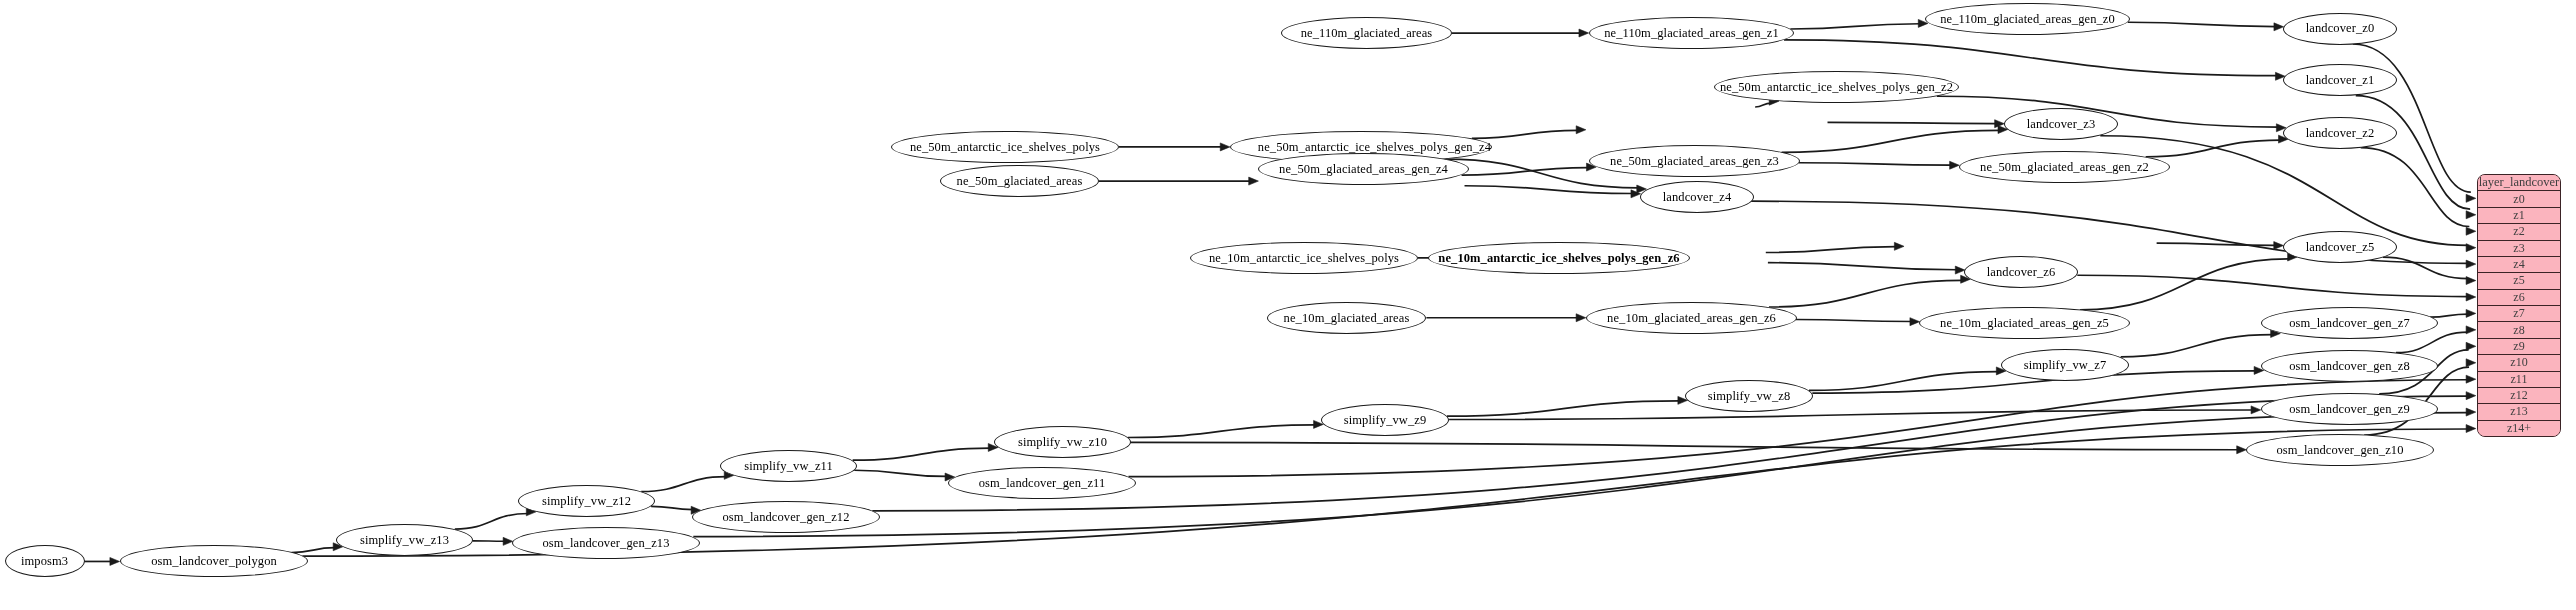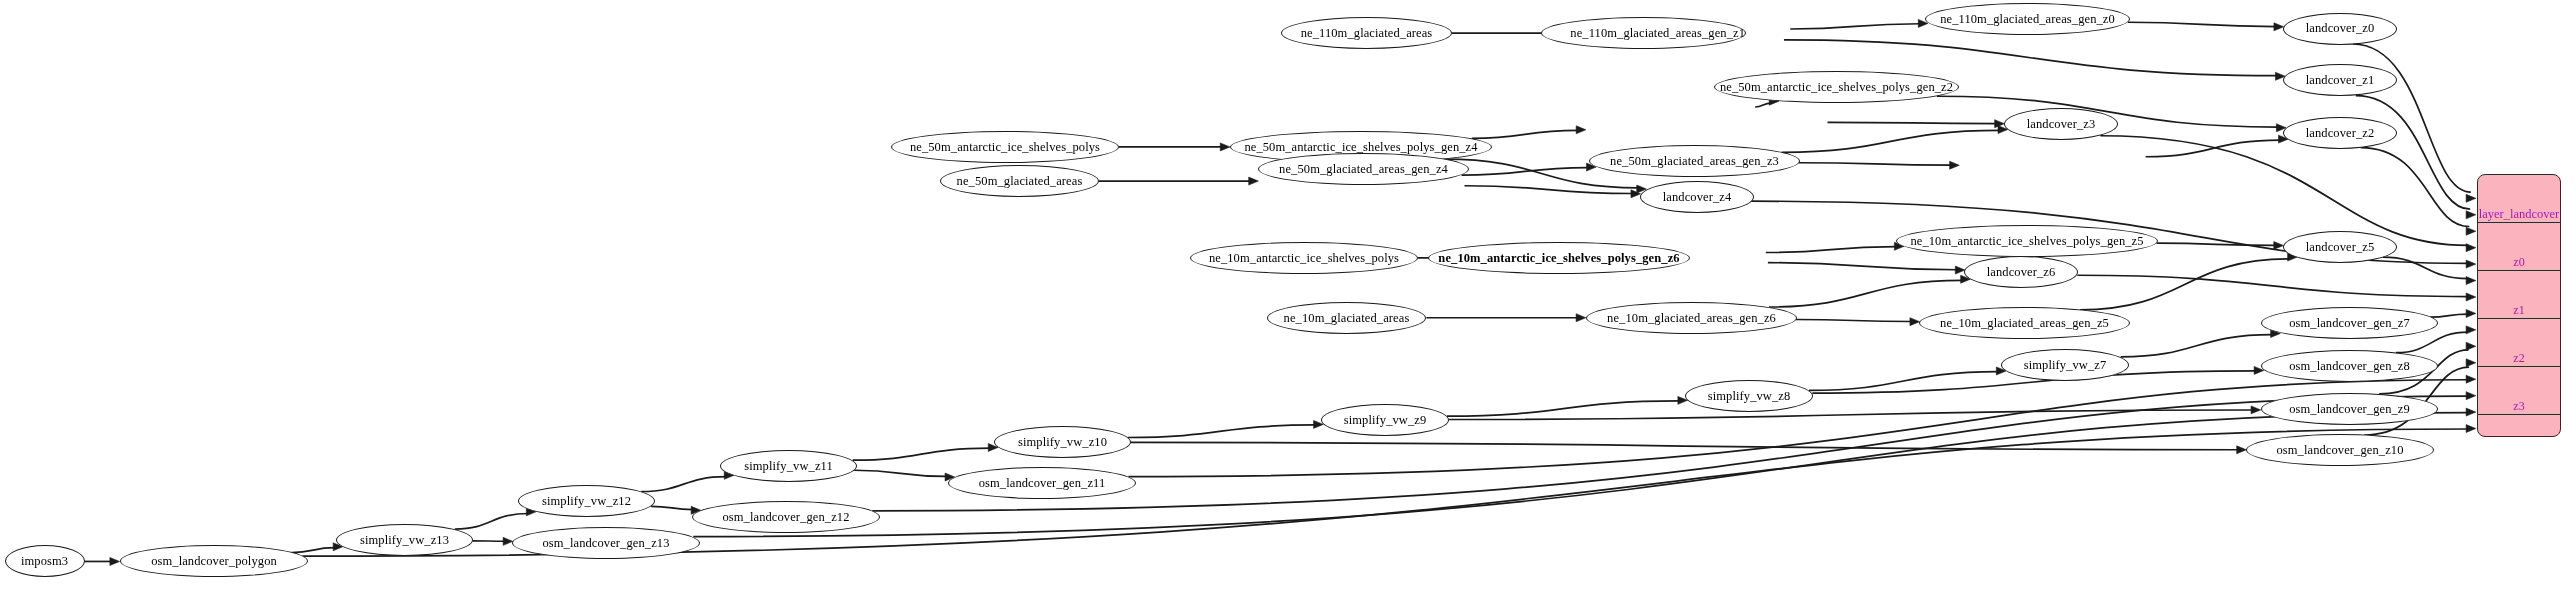--- a/index.html
+++ b/index.html
@@ -67,25 +67,24 @@
     display: flex;
     flex-direction: column;
   }
   .record-row {
     box-sizing: border-box;
     flex: 1 1 0;
     display: flex;
     align-items: center;
     justify-content: center;
     font-size: 12px;
-    color: #a21caf;
+    color: #404040;
     border-bottom: 1.1px solid #3b2326;
     background: #fbb4be;
     white-space: nowrap;
-    margin-top: 32px;
   }
   .record-row:last-child {
     border-bottom: none;
   }
   .record-title {
     font-size: 12.5px;
   }
 </style>
 </head>
 <body>
@@ -198,61 +197,61 @@
       <polygon points="900.6,950.7 883.6,943.7 883.6,957.7"></polygon>
       <path d="M512.2,970.4 C550.2,970.4 550.2,961.8 588.2,961.8"></path>
       <polygon points="602.1,960.2 585.1,953.2 585.1,967.2"></polygon>
       <path d="M148.0,986.0 C172.0,986.0 172.0,986.0 196.0,986.0"></path>
       <polygon points="210.0,986.0 193.0,979.0 193.0,993.0"></polygon>
     </svg>
   <div id="node-layer">
       <div class="node" style="left: 1281px; top: 17px; width: 171px; height: 32px;">
         <span>ne_110m_glaciated_areas</span>
       </div>
-      <div class="node" style="left: 1541px; top: 17px; width: 205px; height: 32px; justify-content: flex-end;">
+      <div class="node" style="left: 1589px; top: 17px; width: 205px; height: 32px;">
         <span>ne_110m_glaciated_areas_gen_z1</span>
       </div>
       <div class="node" style="left: 1925px; top: 3.4px; width: 205px; height: 32px;">
         <span>ne_110m_glaciated_areas_gen_z0</span>
       </div>
       <div class="node" style="left: 2283px; top: 12.5px; width: 114px; height: 32px;">
         <span>landcover_z0</span>
       </div>
       <div class="node" style="left: 2283px; top: 64px; width: 114px; height: 32px;">
         <span>landcover_z1</span>
       </div>
       <div class="node" style="left: 1714px; top: 71px; width: 245px; height: 32px;">
         <span>ne_50m_antarctic_ice_shelves_polys_gen_z2</span>
       </div>
       <div class="node" style="left: 2283px; top: 117px; width: 114px; height: 32px;">
         <span>landcover_z2</span>
       </div>
       <div class="node" style="left: 891px; top: 131px; width: 228px; height: 32px;">
         <span>ne_50m_antarctic_ice_shelves_polys</span>
       </div>
-      <div class="node" style="left: 1230px; top: 131px; width: 262px; height: 32px;">
+      <div class="node" style="left: 1230px; top: 131px; width: 262px; height: 32px; justify-content: flex-end;">
         <span>ne_50m_antarctic_ice_shelves_polys_gen_z4</span>
       </div>
       <div class="node" style="left: 2004px; top: 108px; width: 114px; height: 32px;">
         <span>landcover_z3</span>
       </div>
       <div class="node" style="left: 1589px; top: 145px; width: 211px; height: 32px;">
         <span>ne_50m_glaciated_areas_gen_z3</span>
       </div>
+      <div class="node" style="left: 1959px; top: 151px; width: 211px; height: 32px;">
+        <span>ne_50m_glaciated_areas_gen_z2</span>
+      </div>
       <div class="node" style="left: 940px; top: 165px; width: 159px; height: 32px;">
         <span>ne_50m_glaciated_areas</span>
       </div>
       <div class="node" style="left: 1258px; top: 153px; width: 211px; height: 32px;">
         <span>ne_50m_glaciated_areas_gen_z4</span>
       </div>
       <div class="node" style="left: 1640px; top: 181px; width: 114px; height: 32px;">
         <span>landcover_z4</span>
-      </div>
-      <div class="node" style="left: 1896px; top: 225px; width: 262px; height: 32px;">
-        <span>ne_10m_antarctic_ice_shelves_polys_gen_z5</span>
       </div>
       <div class="node" style="left: 2283px; top: 231px; width: 114px; height: 32px;">
         <span>landcover_z5</span>
       </div>
       <div class="node" style="left: 1190px; top: 242px; width: 228px; height: 32px;">
         <span>ne_10m_antarctic_ice_shelves_polys</span>
       </div>
       <div class="node" style="left: 1428px; top: 242px; width: 262px; height: 32px; font-weight: bold;">
         <span>ne_10m_antarctic_ice_shelves_polys_gen_z6</span>
       </div>

